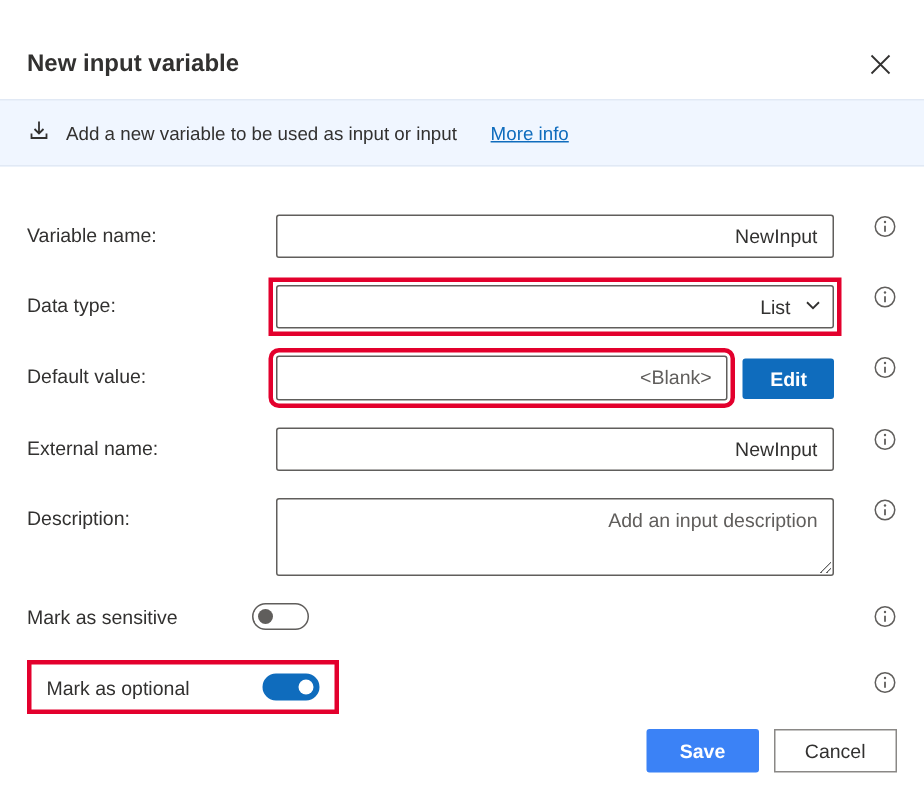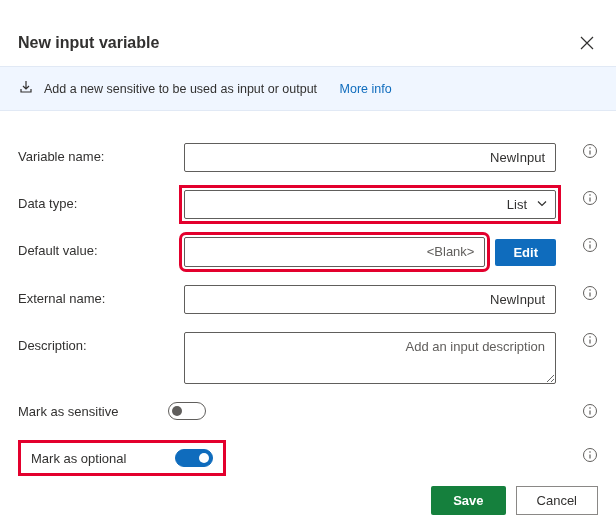--- a/index.html
+++ b/index.html
@@ -37,20 +37,21 @@
     border-bottom: 1px solid #e1e9f5;
     padding: 12px 18px;
     display: flex;
     align-items: center;
     gap: 10px;
     font-size: 12.5px;
     color: #323130;
   }
   .banner a {
     color: #0f6cbd;
+    text-decoration: underline;
     cursor: pointer;
     padding-left: 19px;
   }
   .form {
     padding: 32px 18px 10px 18px;
   }
   .row {
     display: flex;
     align-items: flex-start;
     margin-bottom: 18px;
@@ -183,21 +184,21 @@
     margin-top: 6px;
   }
   .footer {
     position: absolute;
     bottom: 14px;
     right: 18px;
     display: flex;
     gap: 10px;
   }
   .btn-primary {
-    background: #15803d;
+    background: #3b82f6;
     color: #fff;
     border: none;
     border-radius: 2px;
     padding: 7px 22px;
     font-size: 13px;
     font-weight: 600;
     cursor: pointer;
     text-align: center;
   }
   .btn-secondary {
@@ -225,21 +226,21 @@
 </div>
 
 <div class="banner">
   <span>
     <svg width="16" height="16" viewBox="0 0 16 16" fill="none" stroke="#323130" stroke-width="1.2">
       <path d="M8 2 L8 10 M5 7 L8 10 L11 7"></path>
       <path d="M3 10 L3 13 L13 13 L13 10"></path>
     </svg>
   </span>
   <span>
-    <span>Add a new sensitive to be used as input or output</span>
+    <span>Add a new variable to be used as input or input</span>
     <a>More info</a>
   </span>
 </div>
 
 <div class="form">
 
   <div class="row">
     <div class="label">Variable name:</div>
     <div class="control">
       <input class="text-input" type="text" value="NewInput" style="">

